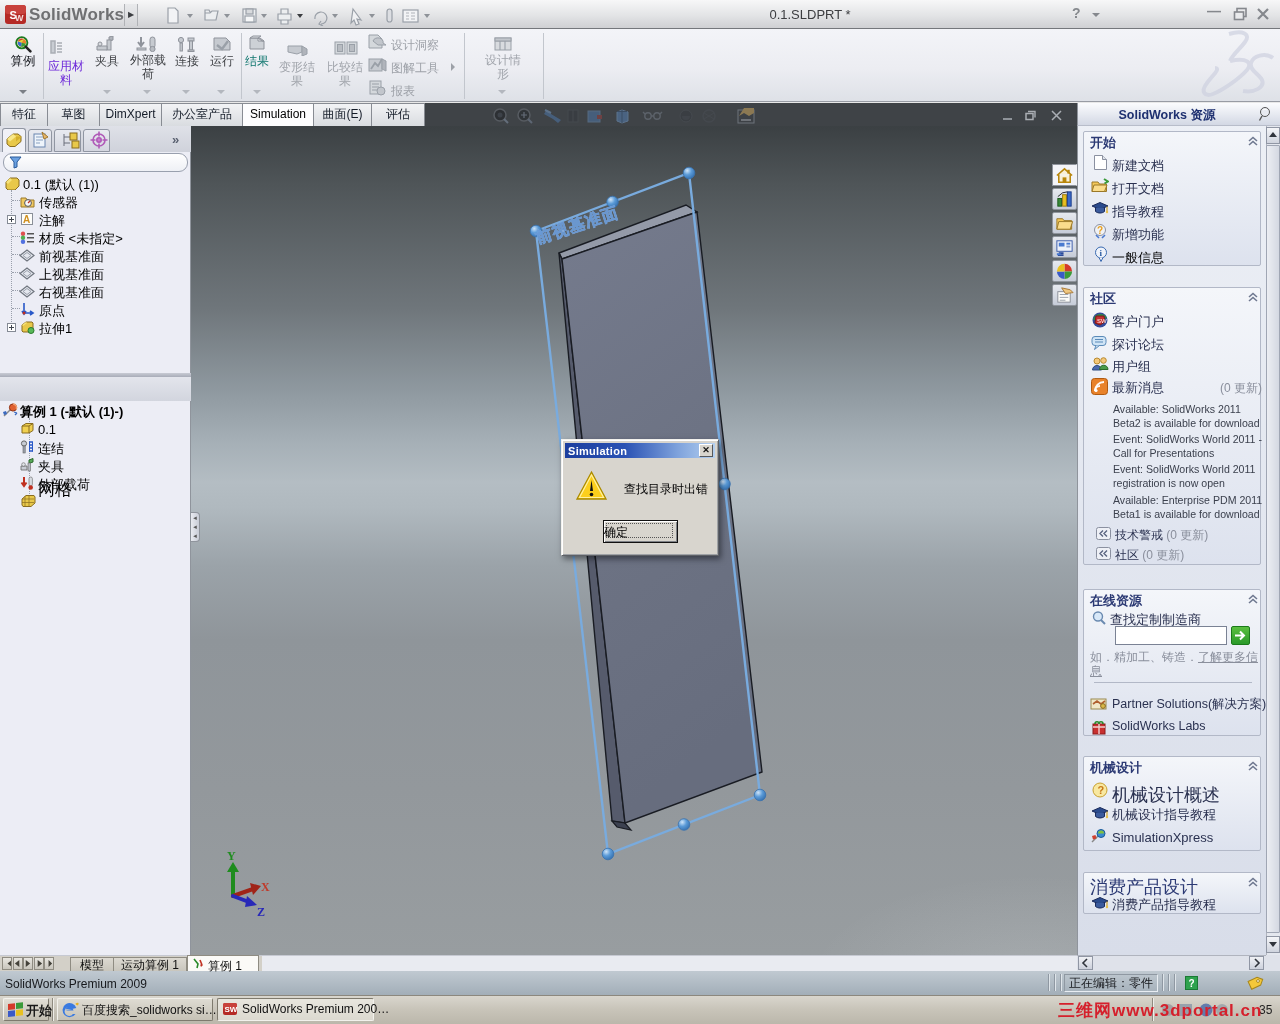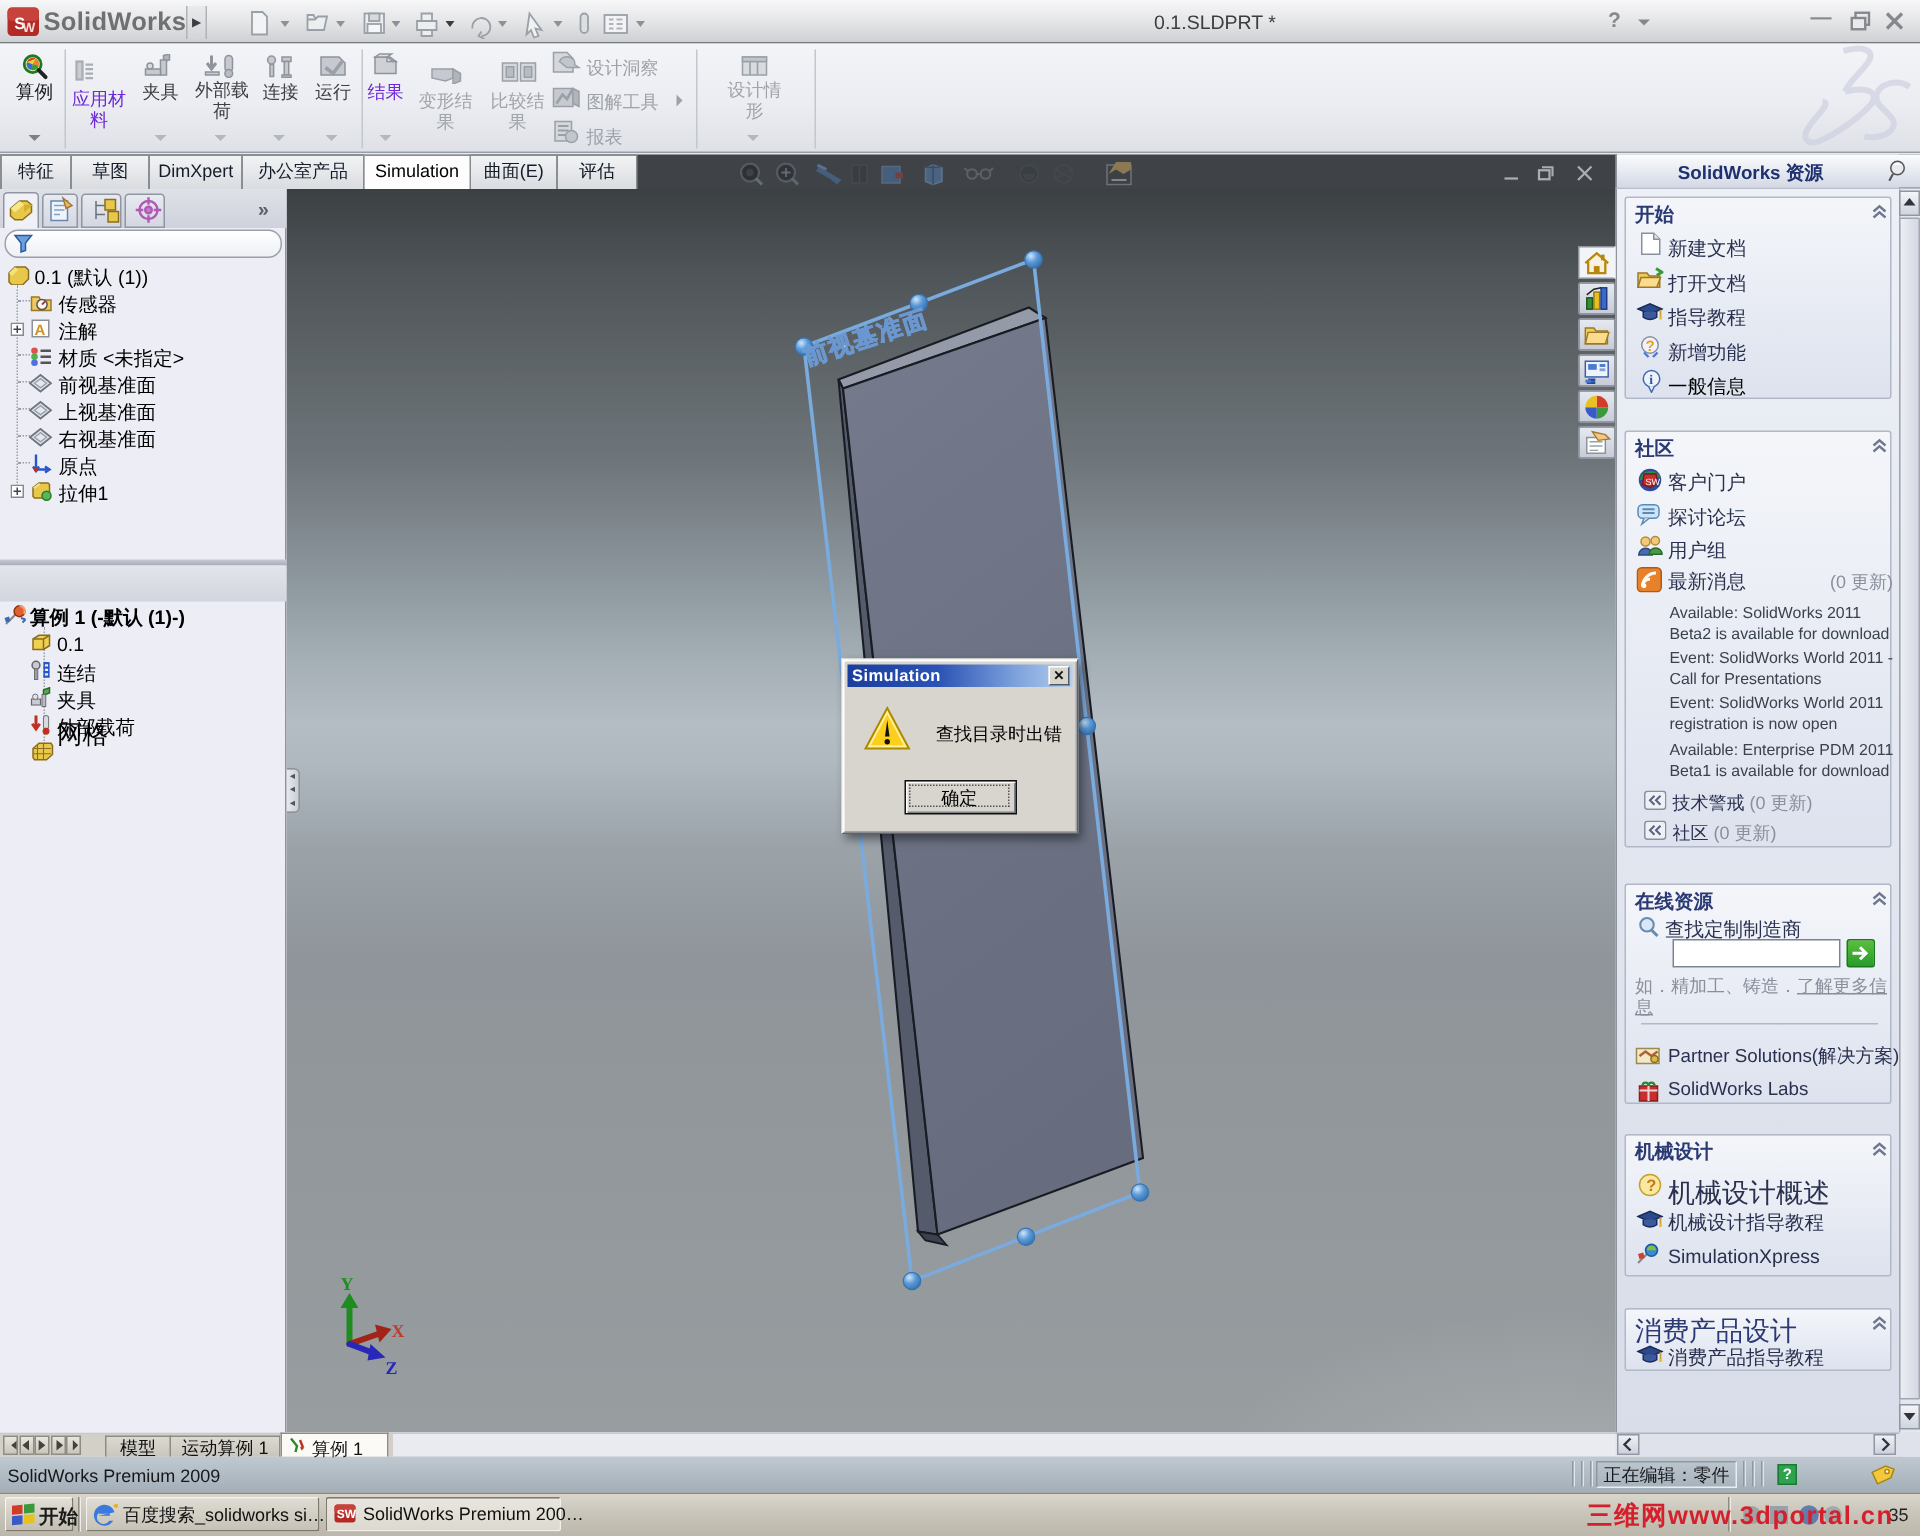--- a/index.html
+++ b/index.html
@@ -155,21 +155,21 @@
 <div class="ab" style="left:199px;top:53px;width:46px;text-align:center;font-size:12px;color:#3e4044">运行</div>
 <div class="ab" style="left:247px;top:34px;width:24px">
     <svg width="24" height="18" viewBox="0 0 24 18">
       <g stroke="#8f939b" fill="#cdd1d6">
         <path d="M3 4 h8 v3 h6 v8 h-14 z"></path>
         <path d="M11 4 l4 3 h2 l-4 -3 z" fill="#b8bcc2"></path>
         <path d="M3 4 l3 -2 h8 l-3 2 z" fill="#dde0e4"></path>
       </g>
     </svg>
   </div>
-<div class="ab" style="left:234px;top:53px;width:46px;text-align:center;font-size:12px;color:#6d28d9">结果</div>
+<div class="ab" style="left:234px;top:53px;width:46px;text-align:center;font-size:12px;color:#0f766e">结果</div>
 <div class="ab" style="left:286px;top:42px;width:24px">
     <svg width="24" height="14" viewBox="0 0 24 14">
       <g stroke="#9aa0a8" fill="#c6cad0">
         <path d="M2 4 h14 v6 l-5 2 l-9 -2 z"></path>
         <path d="M16 4 l5 3 v5 l-5 2 z" fill="#b0b4bb"></path>
       </g>
     </svg>
   </div>
 <div class="ab" style="left:273px;top:60px;width:48px;text-align:center;font-size:12px;color:#a0a4ab;line-height:14px">变形结<br>果</div>
 <div class="ab" style="left:333px;top:40px;width:26px">
@@ -498,21 +498,21 @@
  <div class="ab" style="left:137px;top:4px;width:14px;height:13px;background:#d8d5ce;border:1px solid;border-color:#fff #55585c #55585c #fff;font-size:9px;font-weight:bold;text-align:center;line-height:11px;color:#111">✕</div>
  <svg class="ab" style="left:13px;top:30px" width="33" height="33" viewBox="0 0 33 33">
   <path d="M16.5 2 L31 29 L2 29 Z" fill="#fccf1c" stroke="#ab8a00" stroke-width="1.3"></path>
   <path d="M16.5 5 L28.5 27.5 L4.5 27.5 Z" fill="none" stroke="#fff0a0" stroke-width="1.2"></path>
   <path d="M16.5 10 L18 21 L15 21 Z" fill="#111"></path>
       <circle cx="16.5" cy="24.5" r="1.8" fill="#111"></circle>
  </svg>
  <div class="ab" style="left:62px;top:41px;font-size:12px;color:#000">查找目录时出错</div>
  <div class="ab" style="left:41px;top:80px;width:75px;height:23px;background:#d8d5ce;border:1px solid #111;box-shadow:inset 1px 1px 0 #fff,inset -1px -1px 0 #7e8186">
   <div class="ab" style="left:2px;top:2px;width:67px;height:15px;border:1px dotted #555"></div>
-  <div class="ab" style="left:0;top:3px;width:71px;text-align:center;font-size:12px;color:#000">确定</div>
+  <div class="ab" style="left:0;top:3px;width:71px;text-align:left;font-size:12px;color:#000">确定</div>
  </div>
 </div>
 
 <div class="ab" style="left:1052px;top:164px;width:25px;height:22px;background:#f3f4f8;border:1px solid #8f949c;border-right:1px solid #f3f4f8">
     <svg width="23" height="20" viewBox="0 0 22 21">
       <path d="M3 11 L11 4 L19 11 M5 10 v8 h12 v-8" fill="#f8f0d8" stroke="#b8860b" stroke-width="1.6"></path>
       <rect x="9" y="13" width="4" height="5" fill="#b8860b"></rect>
       <rect x="14" y="5" width="2.5" height="4" fill="#b8860b"></rect>
     </svg>
   </div>

